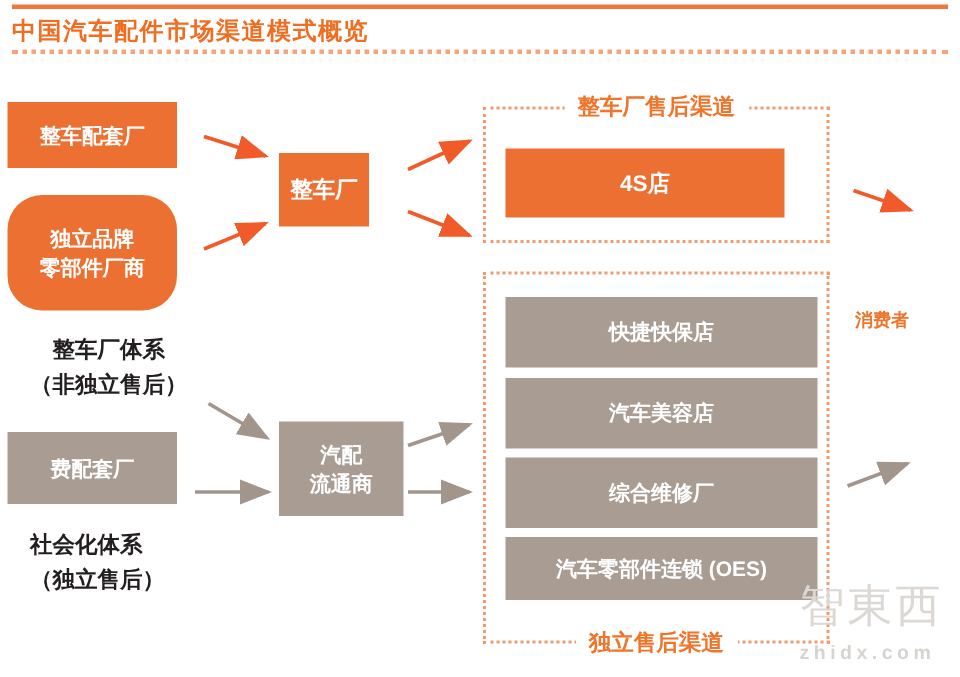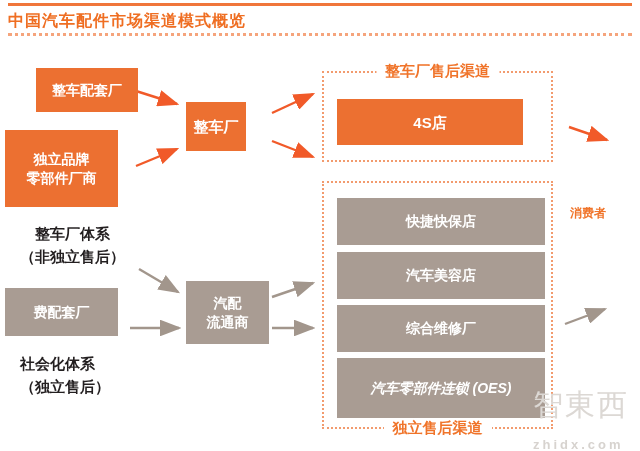--- a/index.html
+++ b/index.html
@@ -43,21 +43,21 @@
     position:absolute;left:570px;top:205px;color:#F0742A;font-weight:bold;font-size:12px;
   }
 
   .arrows{position:absolute;left:0;top:0;width:640px;height:451px;pointer-events:none;}
 
   .watermark{position:absolute;left:533px;top:390px;text-align:left;line-height:1;}
   .watermark .wm-logo{
     font-size:30px;font-weight:normal;color:#DCD8D4;letter-spacing:2px;display:block;
   }
   .watermark .wm-domain{
-    font-size:13px;font-weight:bold;color:#D7D3CF;letter-spacing:3px;display:block;margin-top:18px;
+    font-size:13px;font-weight:bold;color:#D7D3CF;letter-spacing:3px;display:block;margin-top:8px;
   }
 </style>
 </head>
 <body>
 
 <div class="canvas">
 
   <div class="top-rule"></div>
   <div class="page-title">中国汽车配件市场渠道模式概览</div>
   <div class="title-dotted-rule"></div>
@@ -76,22 +76,22 @@
     <line x1="272" y1="113" x2="313" y2="94" stroke="#F15A29" stroke-width="2.4" marker-end="url(#ah-o)"></line>
     <line x1="272" y1="141" x2="313" y2="157" stroke="#F15A29" stroke-width="2.4" marker-end="url(#ah-o)"></line>
     <line x1="569" y1="127" x2="607" y2="140" stroke="#F15A29" stroke-width="2.4" marker-end="url(#ah-o)"></line>
     <line x1="139" y1="269" x2="178" y2="292" stroke="#A2968C" stroke-width="2.4" marker-end="url(#ah-g)"></line>
     <line x1="130" y1="328" x2="179" y2="328" stroke="#A2968C" stroke-width="2.4" marker-end="url(#ah-g)"></line>
     <line x1="272" y1="297" x2="313" y2="283" stroke="#A2968C" stroke-width="2.4" marker-end="url(#ah-g)"></line>
     <line x1="272" y1="328" x2="313" y2="328" stroke="#A2968C" stroke-width="2.4" marker-end="url(#ah-g)"></line>
     <line x1="565" y1="324" x2="605" y2="309" stroke="#A2968C" stroke-width="2.4" marker-end="url(#ah-g)"></line>
   </svg>
 
-  <div class="node orange" style="left:5px;top:68px;width:102px;height:44px;margin-left:31px;">整车配套厂</div>
-  <div class="node orange" style="left:5px;top:130px;width:113px;height:77px;">独立品牌
+  <div class="node orange" style="left:5px;top:68px;width:113px;height:44px;">整车配套厂</div>
+  <div class="node orange" style="left:5px;top:130px;width:113px;height:77px;border-radius:23px;">独立品牌
 零部件厂商</div>
   <div class="side-label" style="left:20px;top:222px;text-align:center;">整车厂体系
 （非独立售后）</div>
   <div class="node taupe" style="left:5px;top:288px;width:113px;height:48px;">费配套厂</div>
   <div class="side-label" style="left:20px;top:352px;">社会化体系
 （独立售后）</div>
 
   <div class="node orange" style="left:186px;top:102px;width:60px;height:49px;font-size:15px;">整车厂</div>
   <div class="node taupe" style="left:186px;top:281px;width:83px;height:63px;">汽配
 流通商</div>
@@ -99,21 +99,21 @@
   <div class="channel" style="left:322px;top:71px;width:227px;height:87px;">
     <span class="channel-label top">整车厂售后渠道</span>
     <div class="node orange" style="top:26px;height:46px;left:13px;width:186px;font-size:15px;">4S店</div>
   </div>
 
   <div class="channel" style="left:322px;top:181px;width:227px;height:244px;">
     <span class="channel-label bottom">独立售后渠道</span>
     <div class="node taupe" style="top:15px;height:47px;">快捷快保店</div>
     <div class="node taupe" style="top:69px;height:47px;">汽车美容店</div>
     <div class="node taupe" style="top:122px;height:47px;">综合维修厂</div>
-    <div class="node taupe" style="top:175px;height:60px;font-style:italic;">汽车零部件连锁 (OES)</div>
+    <div class="node taupe" style="top:175px;height:42px;">汽车零部件连锁 (OES)</div>
   </div>
 
   <div class="consumer">消费者</div>
 
   <div class="watermark">
     <span class="wm-logo">智東西</span>
     <span class="wm-domain">zhidx.com</span>
   </div>
 
 </div>

